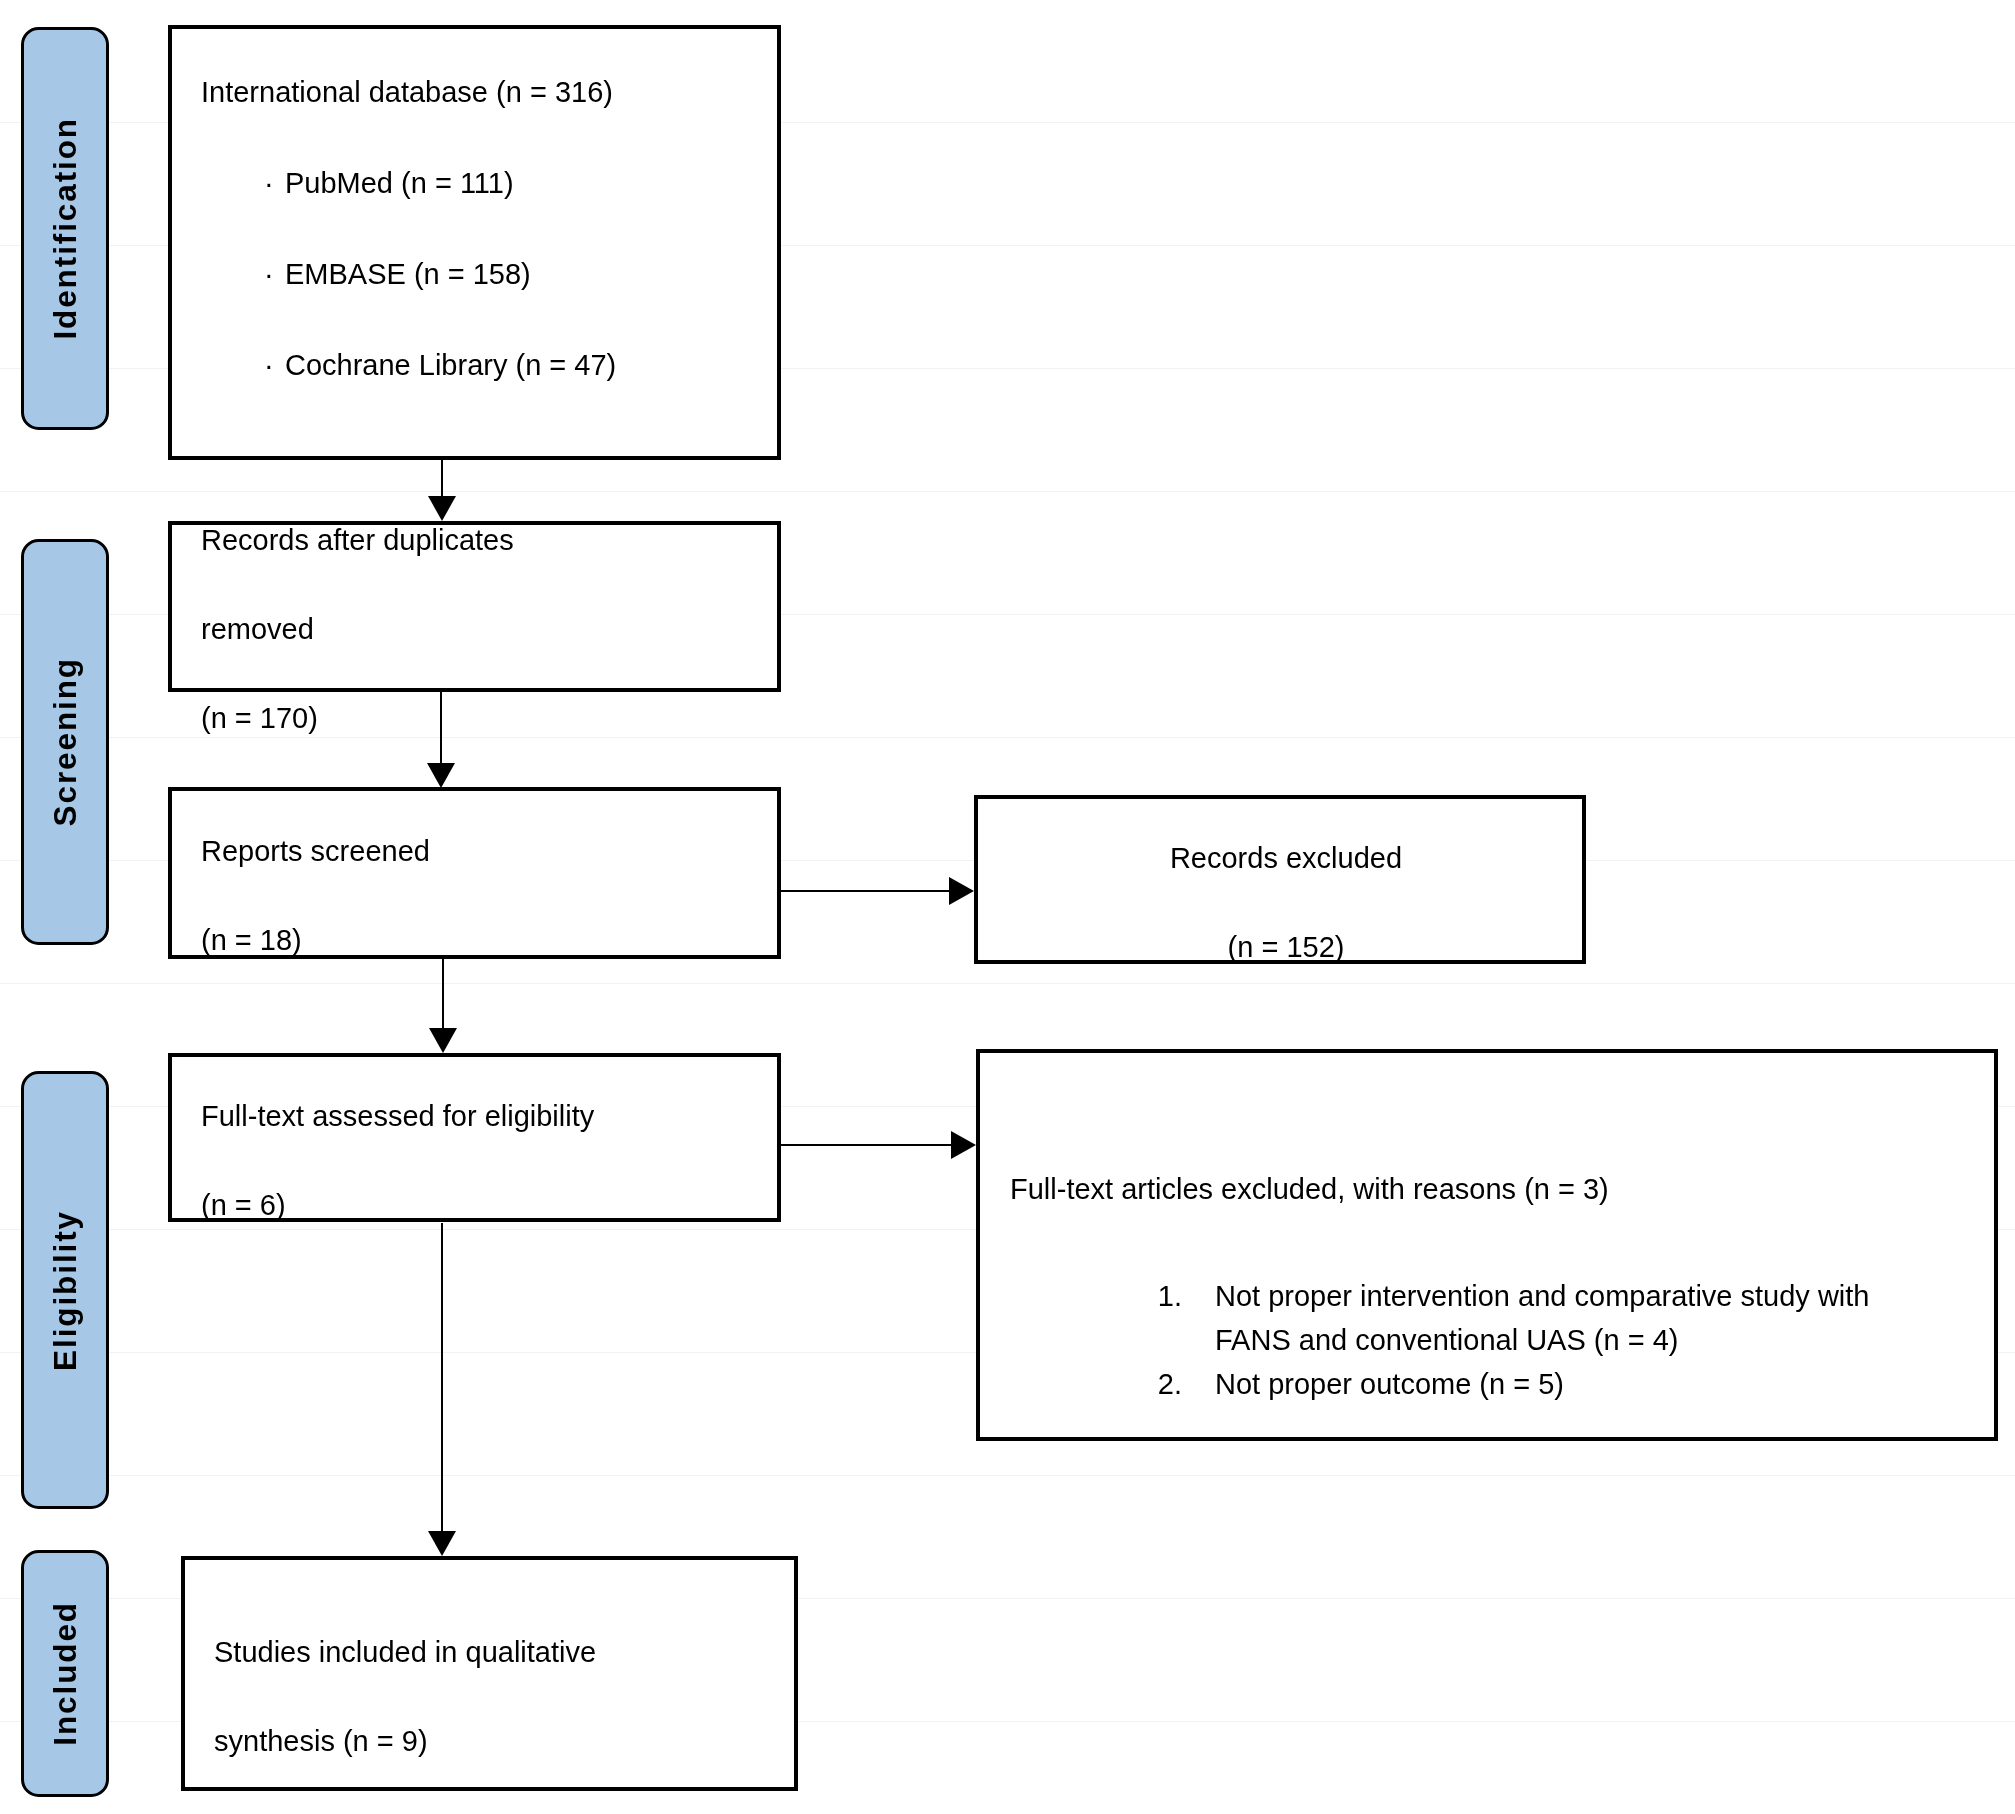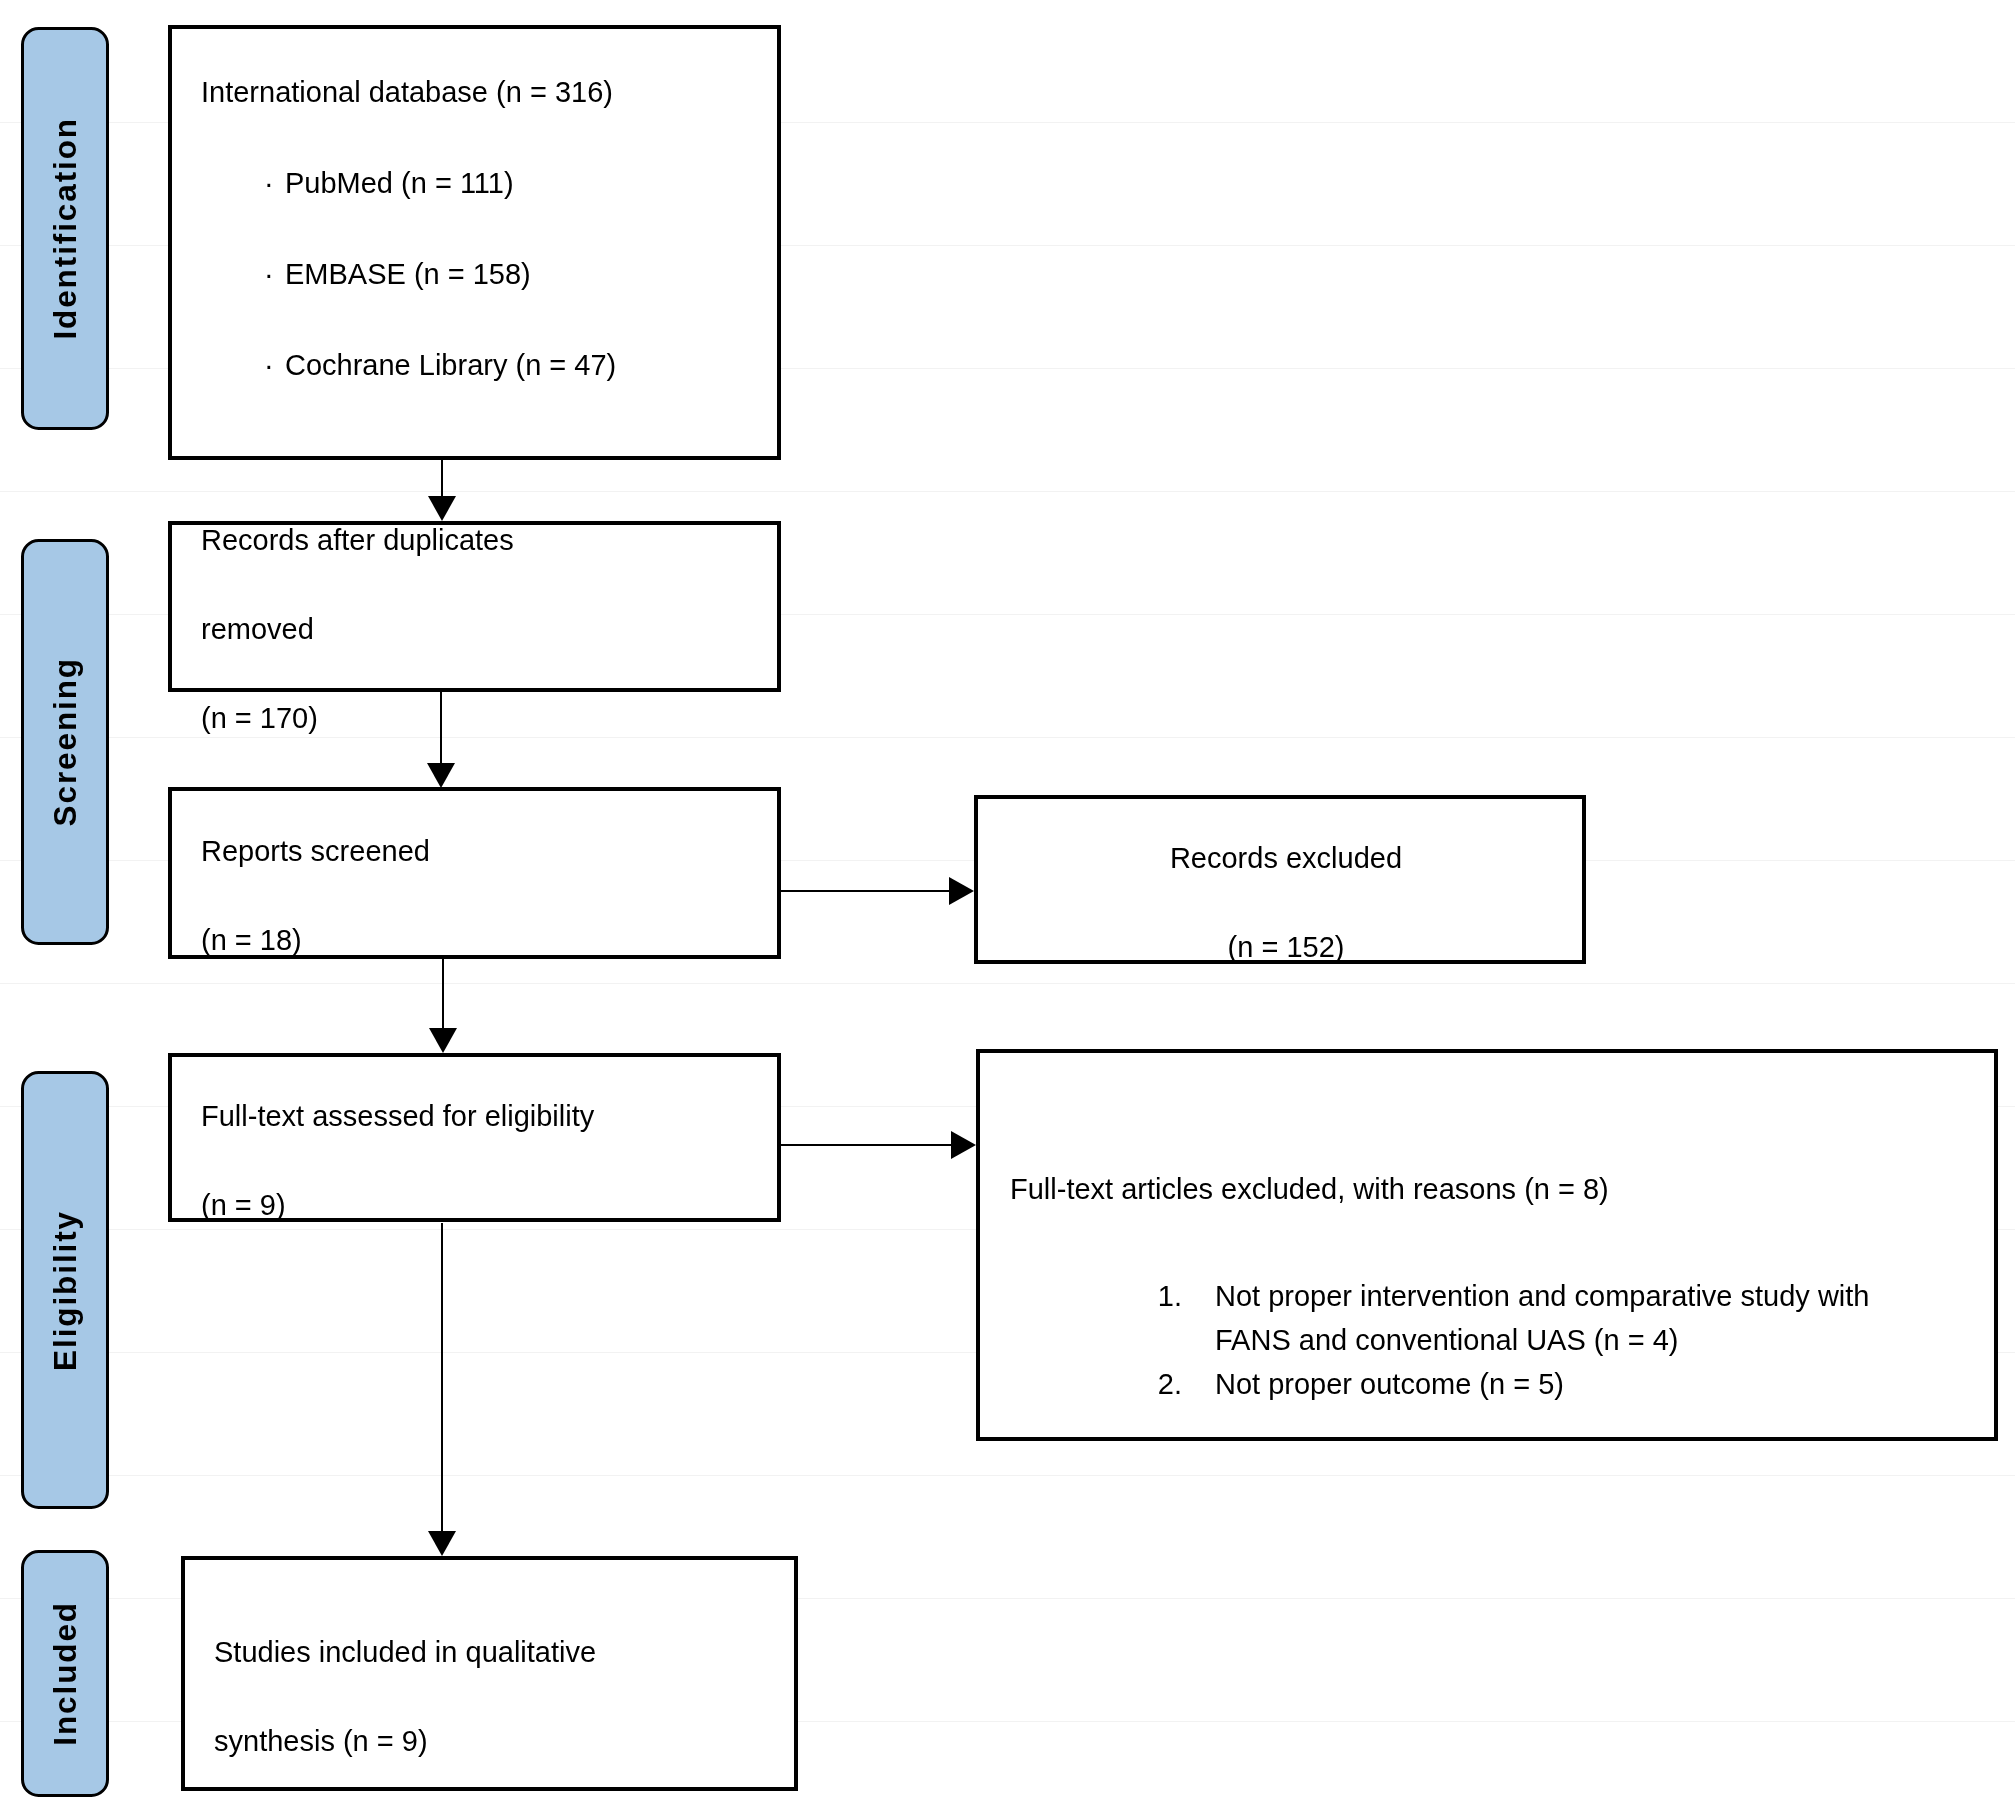--- a/index.html
+++ b/index.html
@@ -169,30 +169,30 @@
     <span class="line">(n = 152)</span>
   </div>
 
   <div class="arrow-v" style="left:429px; top:959px; height:94px;">
     <div class="shaft" style="height:72px;"></div>
     <div class="head"></div>
   </div>
 
   <div class="flow-box v-center pad-left-main" style="left:168px; top:1053px; width:613px; height:169px;">
     <span class="line">Full-text assessed for eligibility</span>
-    <span class="line">(n = 9)</span>
+    <span class="line">(n = 6)</span>
   </div>
 
   <div class="arrow-h" style="left:781px; top:1131px; width:195px;">
     <div class="shaft" style="width:173px;"></div>
     <div class="head"></div>
   </div>
 
   <div class="flow-box" id="box-ftexcluded" style="left:976px; top:1049px; width:1022px; height:392px;">
-    <span class="line">Full-text articles excluded, with reasons (n = 8)</span>
+    <span class="line">Full-text articles excluded, with reasons (n = 3)</span>
     <ol>
       <li>Not proper intervention and comparative study with FANS and conventional UAS (n = 4)</li>
       <li>Not proper outcome (n = 5)</li>
     </ol>
   </div>
 
   <div class="arrow-v" style="left:428px; top:1223px; height:333px;">
     <div class="shaft" style="height:311px;"></div>
     <div class="head"></div>
   </div>

